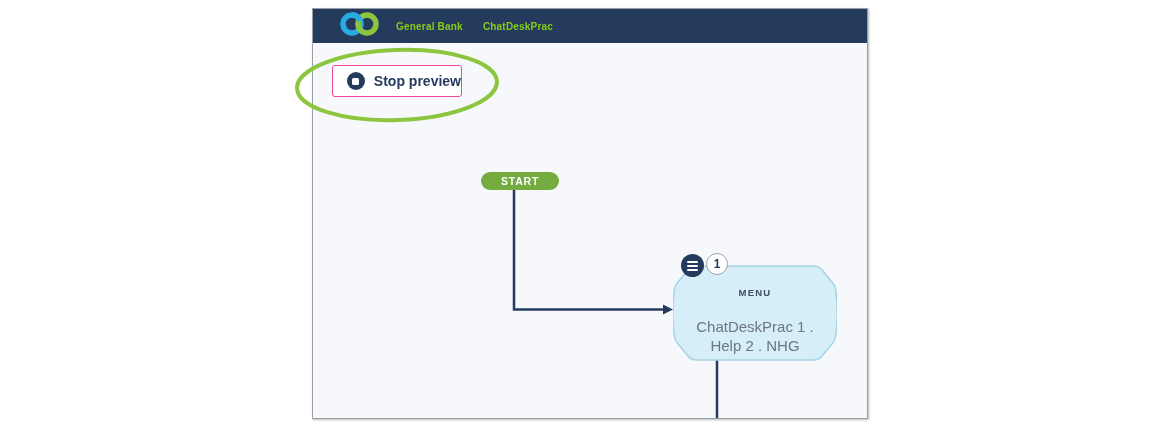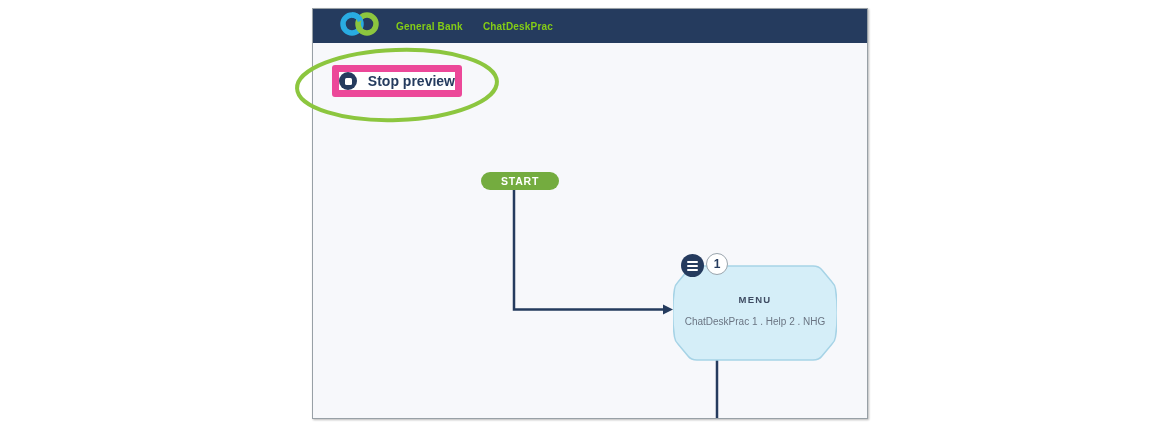--- a/index.html
+++ b/index.html
@@ -25,22 +25,22 @@
     color:#84cc16;font-size:10px;font-weight:bold;margin-right:20px;
     cursor:pointer;white-space:nowrap;letter-spacing:.2px;
   }
 
   
   .canvas{position:relative;width:554px;height:375px;background:#f7f8fb;}
 
   
   .stop-btn{
     position:absolute;left:19px;top:22px;width:130px;height:32px;
-    background:#ffffff;border:7px solid #ec4899;border-radius:3px;
-    display:flex;align-items:center;justify-content:space-between;gap:9px;
+    background:#ffffff;border:1px solid #ec4899;border-radius:3px;
+    display:flex;align-items:center;justify-content:flex-end;gap:9px;
     cursor:pointer;box-sizing:border-box;
   }
   .stop-icon{
     width:18px;height:18px;border-radius:50%;background:#253b5e;
     display:flex;align-items:center;justify-content:center;flex:0 0 auto;
   }
   .stop-icon::after{content:"";width:7px;height:7px;background:#ffffff;border-radius:1.5px;}
   .stop-label{color:#253b5e;font-size:14px;font-weight:bold;}
 
   
@@ -51,26 +51,26 @@
   }
   .start-label{color:#ffffff;font-size:10.5px;font-weight:bold;letter-spacing:.8px;}
 
   
   .flow-svg{position:absolute;left:0;top:0;width:554px;height:375px;pointer-events:none;}
 
   
   .menu-node{position:absolute;left:360px;top:222px;width:164px;height:96px;cursor:pointer;}
   .menu-shape{position:absolute;left:0;top:0;width:164px;height:96px;}
   .menu-content{
-    position:absolute;left:6px;top:11px;width:152px;height:96px;
+    position:absolute;left:6px;top:4px;width:152px;height:96px;
     display:flex;flex-direction:column;align-items:center;justify-content:flex-start;
     padding-top:18px;box-sizing:border-box;text-align:center;
   }
   .menu-type{color:#3f4c63;font-size:9.5px;font-weight:bold;letter-spacing:1.2px;margin-bottom:7px;}
-  .menu-title{color:#6b7583;font-size:10px;line-height:19px;}
+  .menu-title{color:#6b7583;font-size:15px;line-height:19px;margin-top:12px;}
 
   .menu-icon-circle{
     position:absolute;left:8px;top:-11px;width:23px;height:23px;border-radius:50%;
     background:#253b5e;display:flex;flex-direction:column;align-items:center;
     justify-content:center;gap:2px;z-index:3;cursor:pointer;
   }
   .menu-icon-circle span{display:block;width:11px;height:2px;background:#ffffff;border-radius:1px;}
   .count-badge{
     position:absolute;left:33px;top:-12px;width:22px;height:22px;border-radius:50%;
     background:#ffffff;border:1px solid #9aa5ad;box-sizing:border-box;z-index:2;

